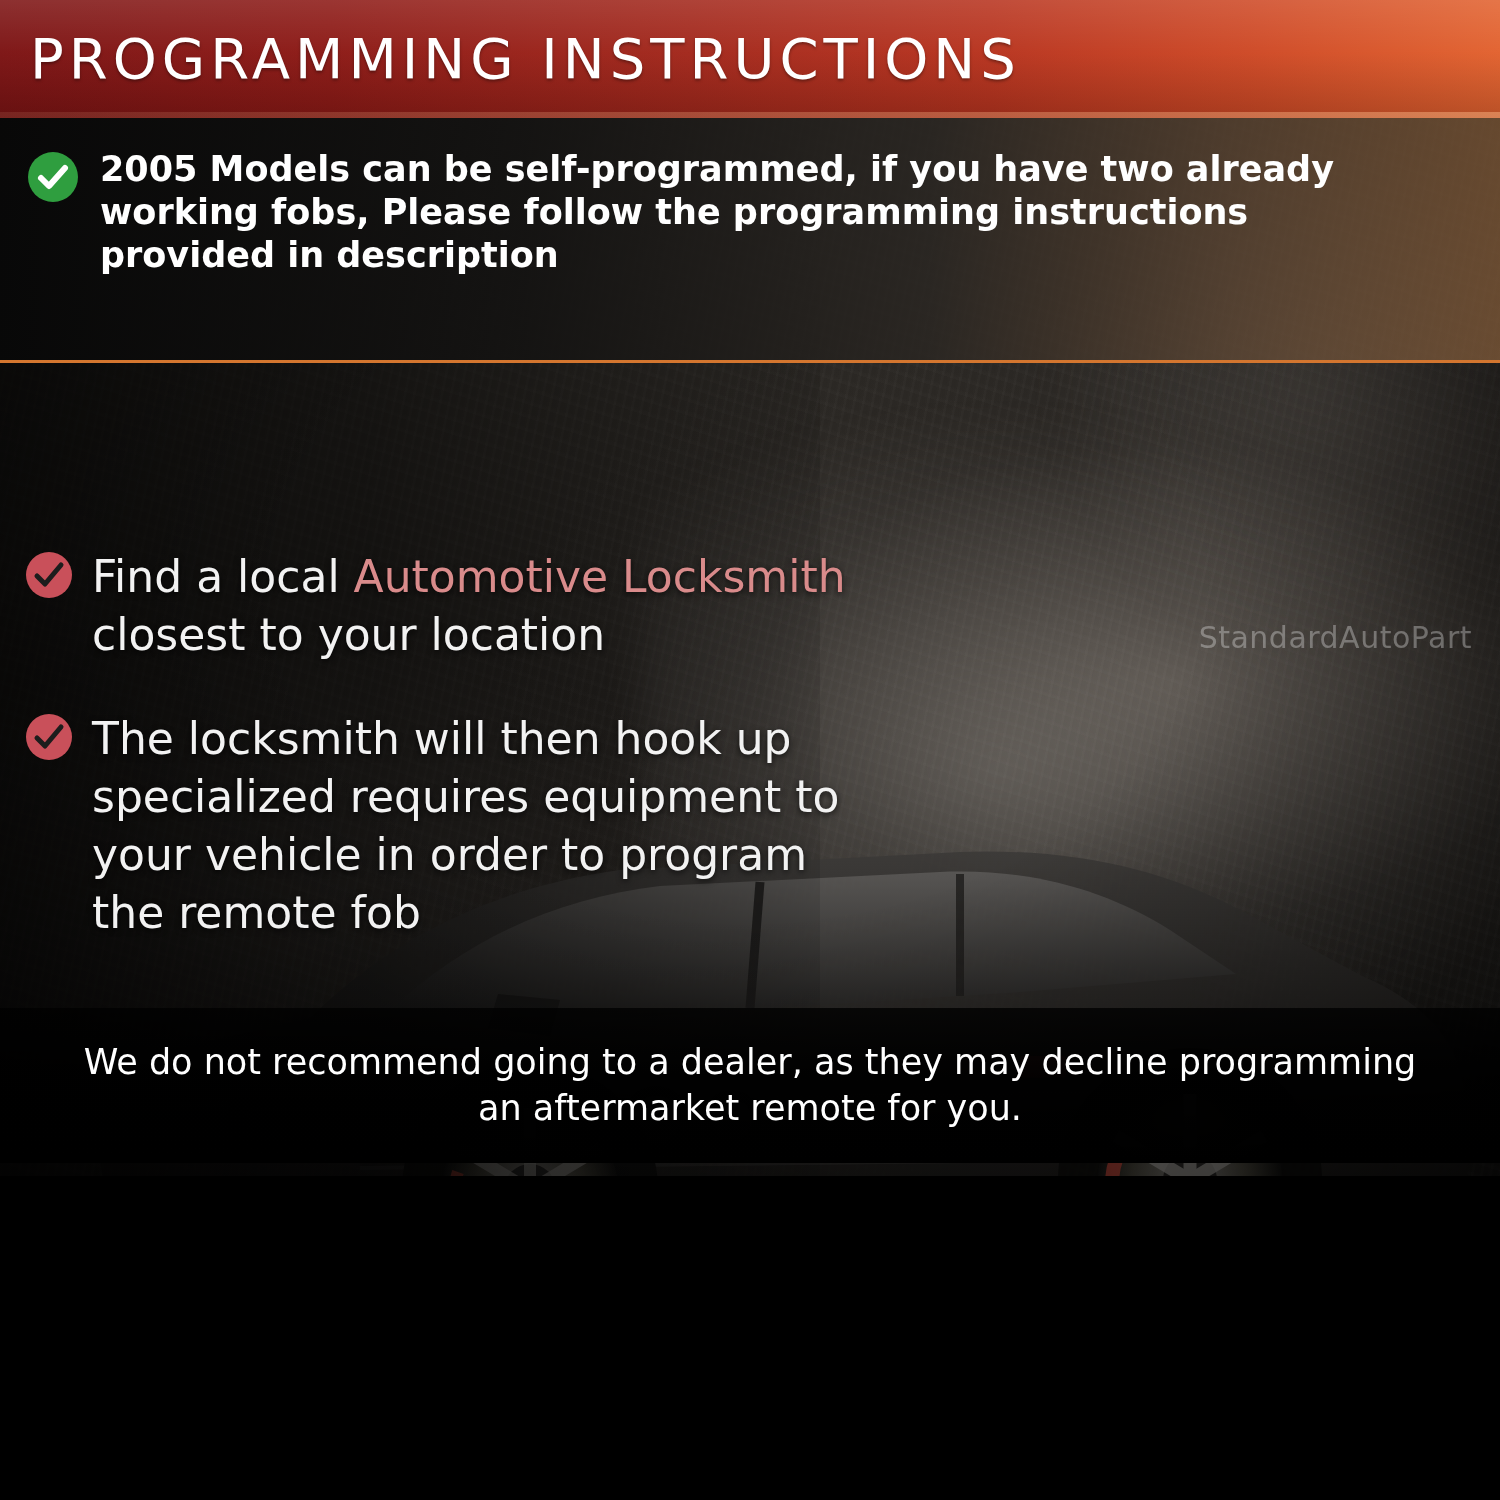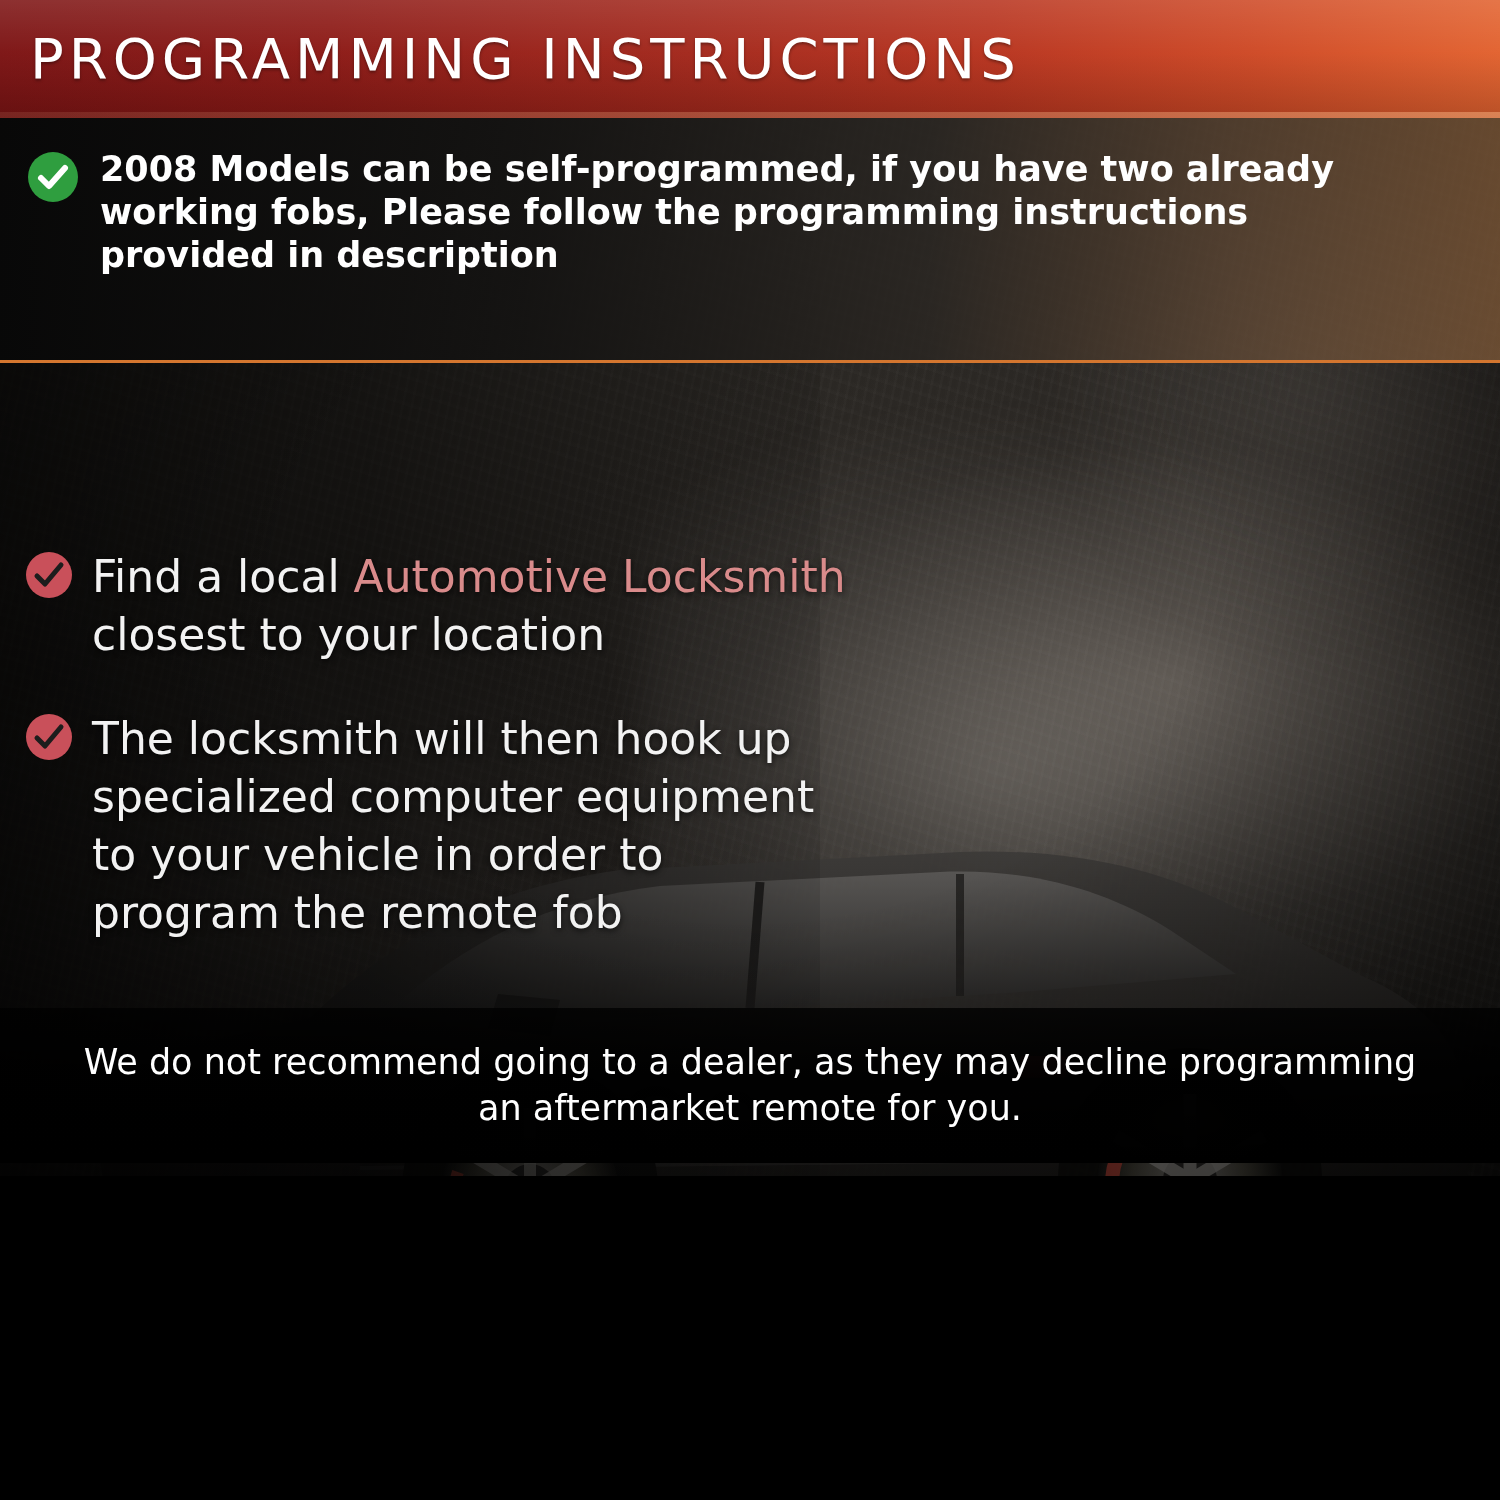--- a/index.html
+++ b/index.html
@@ -305,21 +305,21 @@
     <div class="header-title">PROGRAMMING  INSTRUCTIONS</div>
   </div>
 
   <div class="band">
     <div class="band-inner">
       <span class="check green">
         <svg viewBox="0 0 50 50" width="50" height="50">
           <path d="M13 26 L21 34 L37 16" fill="none" stroke="#ffffff" stroke-width="6" stroke-linecap="round" stroke-linejoin="round"></path>
         </svg>
       </span>
-      <div class="band-text">2008 Models can be self-programmed, if you have two already working fobs, Please follow the programming instructions provided in description</div>
+      <div class="band-text">2005 Models can be self-programmed, if you have two already working fobs, Please follow the programming instructions provided in description</div>
     </div>
   </div>
 
 
   <div class="bullets">
 
     <div class="bullet">
       <span class="check red">
         <svg viewBox="0 0 46 46" width="46" height="46">
           <path d="M11 24 L19 32 L35 13" fill="none" stroke="#1d1d1d" stroke-width="5" stroke-linecap="round" stroke-linejoin="round"></path>
@@ -328,23 +328,24 @@
       <div class="bullet-text"><span>Find a local </span><span class="accent">Automotive Locksmith</span><span> closest to your location</span></div>
     </div>
 
 
     <div class="bullet">
       <span class="check red">
         <svg viewBox="0 0 46 46" width="46" height="46">
           <path d="M11 24 L19 32 L35 13" fill="none" stroke="#1d1d1d" stroke-width="5" stroke-linecap="round" stroke-linejoin="round"></path>
         </svg>
       </span>
-      <div class="bullet-text">The locksmith will then hook up specialized computer equipment to your vehicle in order to program the remote fob</div>
+      <div class="bullet-text">The locksmith will then hook up specialized requires equipment to your vehicle in order to program the remote fob</div>
     </div>
 
   </div>
 
+  <div class="watermark">StandardAutoPart</div>
 
   <div class="footer">
     <div class="footer-text">We do not recommend going to a dealer, as they may decline programming an aftermarket remote for you.</div>
   </div>
 
 </div>
 
 </body></html>

